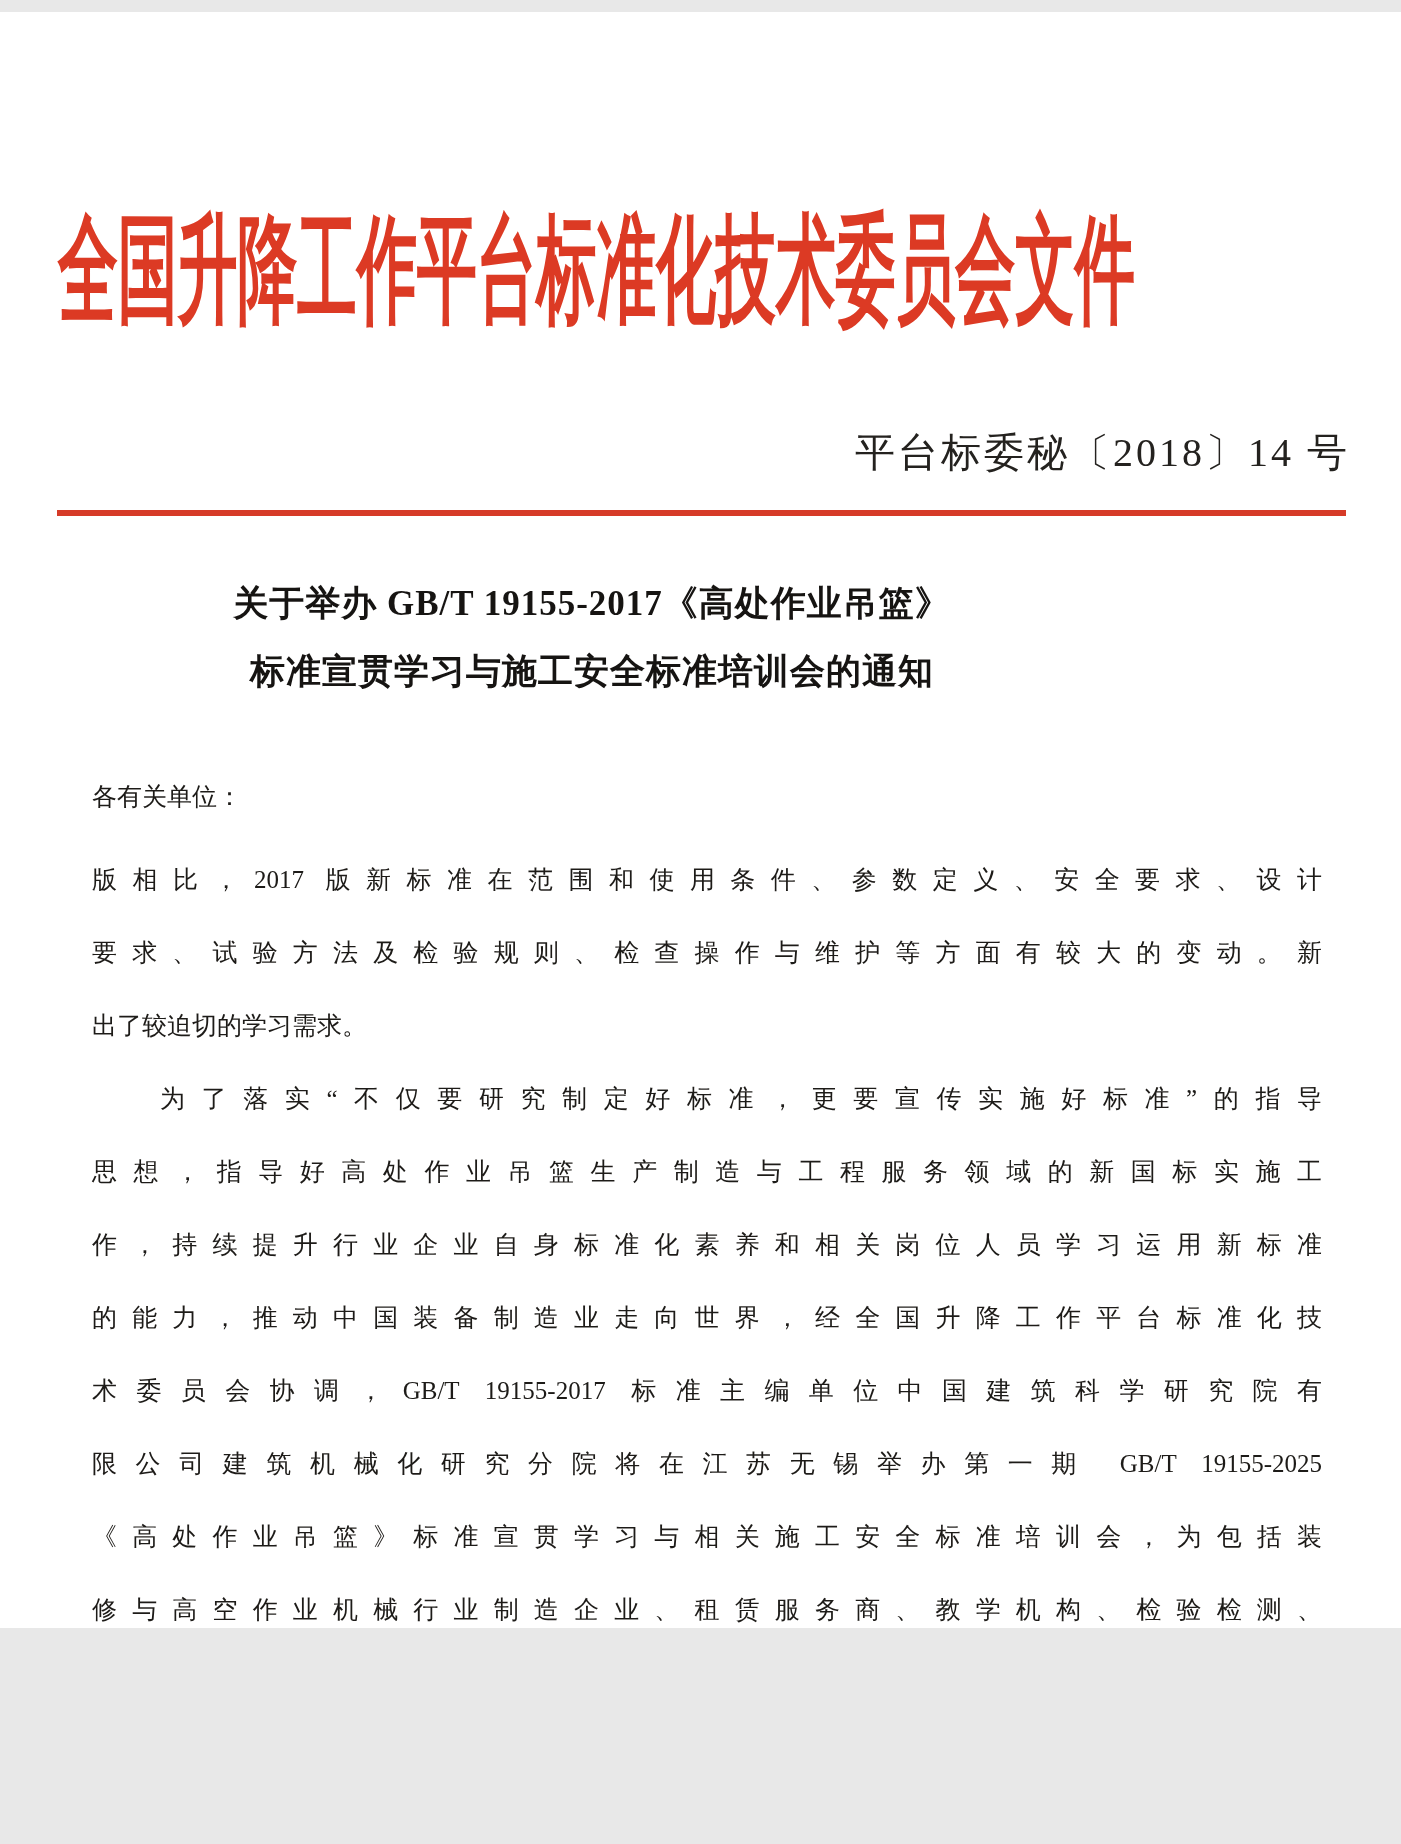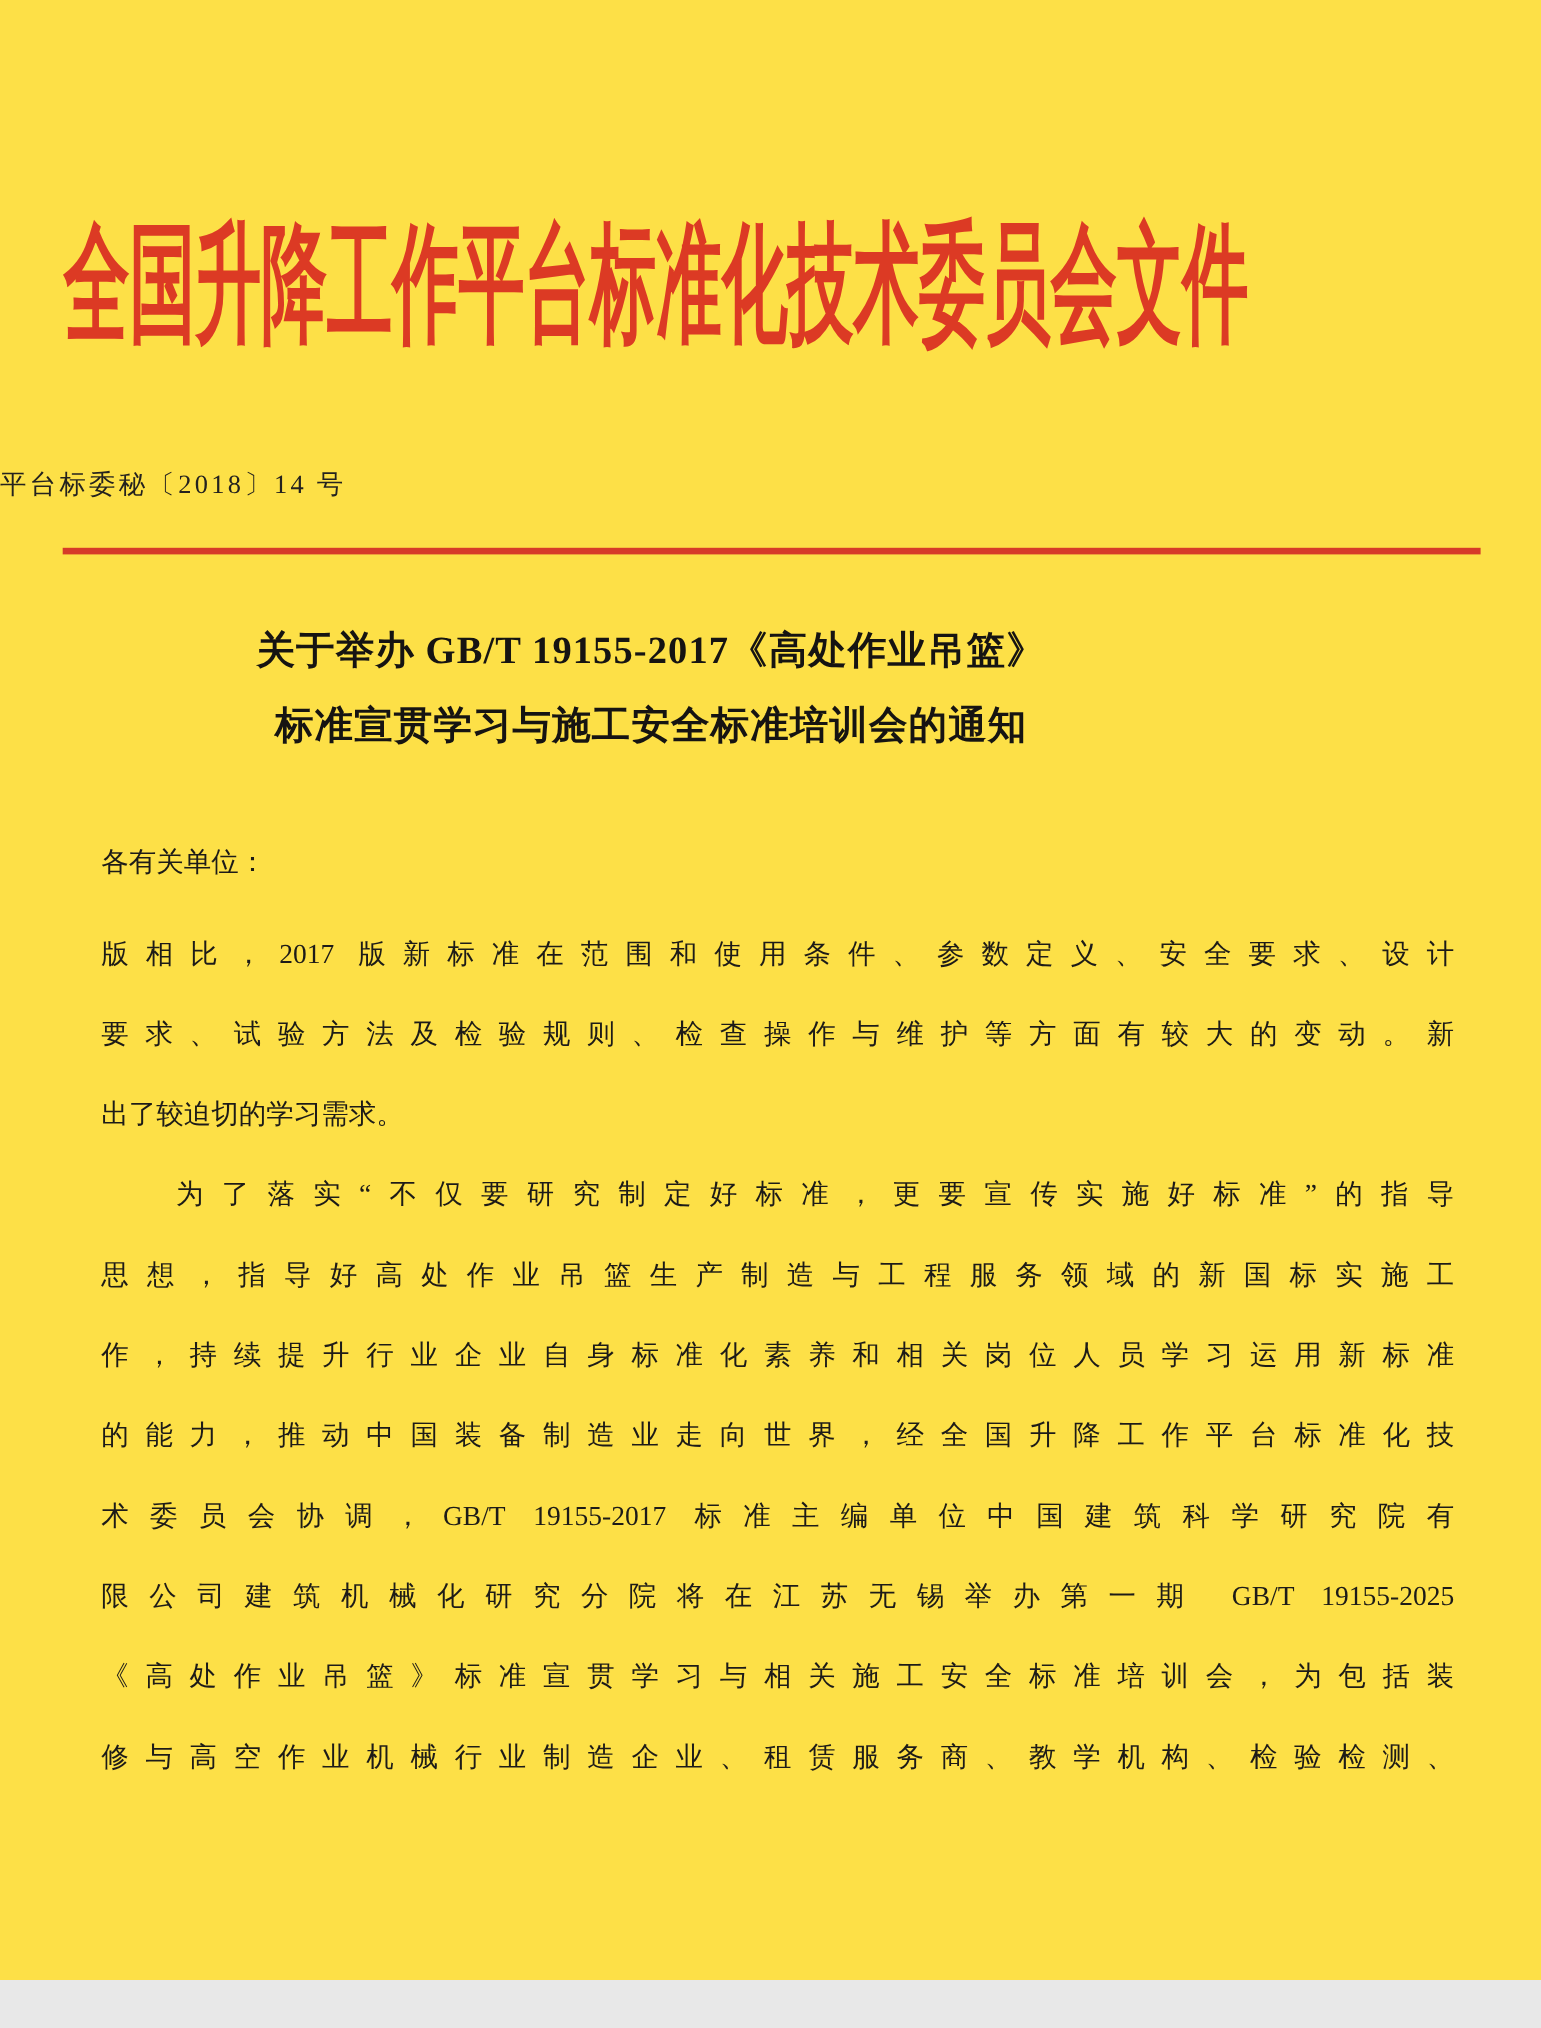--- a/index.html
+++ b/index.html
@@ -1,23 +1,23 @@
 <!DOCTYPE html>
 <html><head>
 <meta charset="utf-8">
 <style>
   html, body { margin: 0; padding: 0; background: #e8e8e8; }
   .page {
     position: relative;
     width: 1401px;
-    height: 1800px;
-    background: #fde047;
+    height: 1616px;
+    background: #ffffff;
     overflow: hidden;
     font-family: "Liberation Serif", serif;
-    margin: 0 auto;
+    margin: 12px auto;
   }
   
   .header-title {
     position: absolute;
     top: 194px;
     left: 58px;
     font-size: 118px;
     font-weight: bold;
     line-height: 1.1;
     white-space: nowrap;
@@ -25,22 +25,22 @@
     transform: scaleX(0.507);
     transform-origin: 0 0;
     font-family: "Liberation Serif", serif;
   }
   
   .doc-number {
     position: absolute;
     top: 418px;
     left: 0;
     width: 1350px;
-    text-align: left;
-    font-size: 24px;
+    text-align: right;
+    font-size: 40px;
     line-height: 46px;
     color: #24221f;
     letter-spacing: 3px;
   }
   
   .red-rule {
     position: absolute;
     top: 498px;
     left: 57px;
     width: 1289px;

